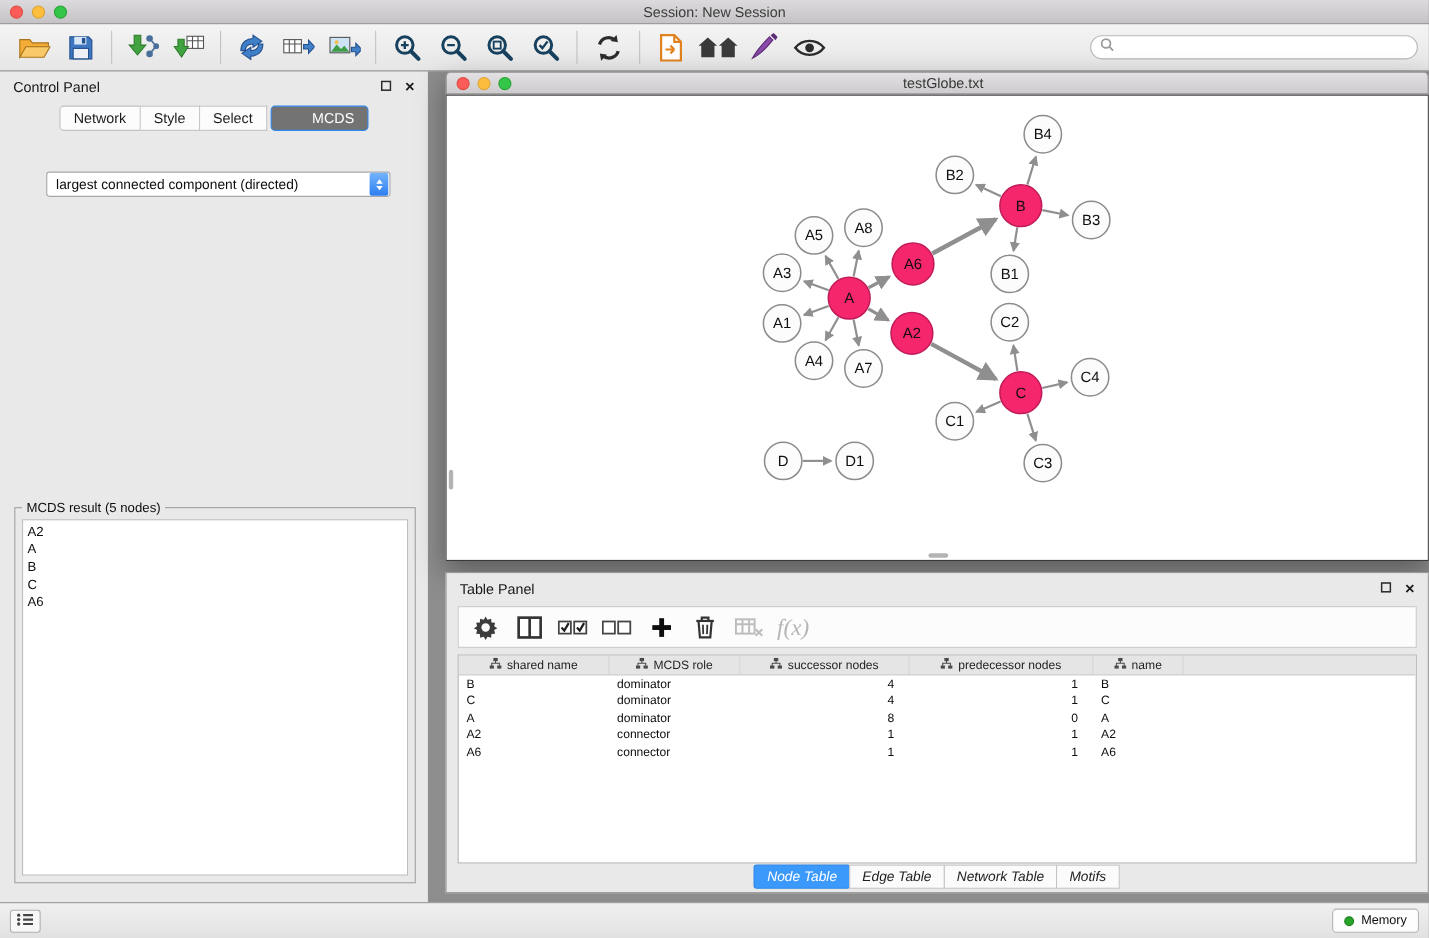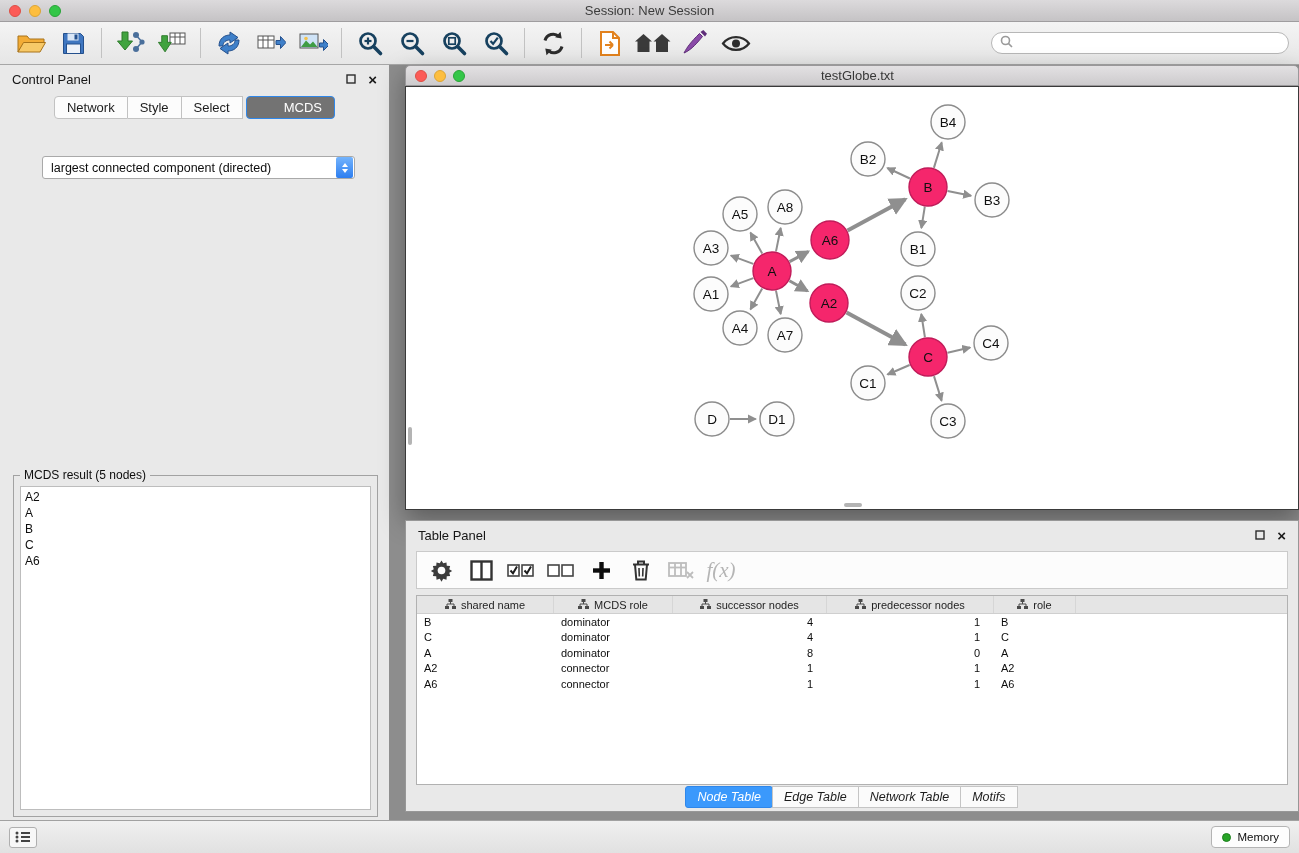--- a/index.html
+++ b/index.html
@@ -41,21 +41,21 @@
   .dropdown{position:absolute;left:42px;top:91px;width:313px;height:23px;background:#fff;
     border:1px solid #a9a9a9;border-radius:3px;display:flex;align-items:center;}
   .dropdown-val{flex:1;font-size:12.5px;padding-left:8px;color:#0d0d0d;white-space:nowrap;}
   .stepper{width:17px;height:21px;margin-right:1px;border-radius:2px;
     background:linear-gradient(#74b4fd,#2d7ef0);display:flex;flex-direction:column;align-items:center;justify-content:center;gap:2px;}
   .tri-up{width:0;height:0;border-left:3.5px solid transparent;border-right:3.5px solid transparent;border-bottom:4px solid #fff;}
   .tri-down{width:0;height:0;border-left:3.5px solid transparent;border-right:3.5px solid transparent;border-top:4px solid #fff;}
   .cp-buttons{position:absolute;top:126px;width:100%;display:flex;justify-content:center;gap:14px;}
   .btn{font-size:13px;color:#0d0d0d;background:linear-gradient(#ffffff,#f1f1f1);
     border:1px solid #b2b2b2;border-radius:4px;padding:3px 14px;}
-  .mcds-box{position:absolute;left:13px;top:410px;width:365px;height:342px;border:1px solid #a2a2a2;}
+  .mcds-box{position:absolute;left:13px;top:396px;width:365px;height:342px;border:1px solid #a2a2a2;}
   .mcds-legend{position:absolute;top:-8px;left:6px;background:#e9e9e9;padding:0 4px;font-size:12px;color:#0d0d0d;}
   .mcds-list{position:absolute;left:6px;right:6px;top:10px;bottom:6px;background:#fff;border:1px solid #bdbdbd;padding:2px 4px;overflow:hidden;}
   .mcds-item{font-size:12px;line-height:16px;color:#0d0d0d;}
 
   
   .network-window{position:absolute;left:405px;top:65px;width:894px;height:445px;border-radius:5px 5px 0 0;
     box-shadow:0 10px 26px rgba(0,0,0,.35);}
   .nw-titlebar{position:absolute;left:0;top:0;width:100%;height:21px;
     background:linear-gradient(#e3e1e3,#cdcbcd);border:1px solid #9a989a;border-radius:5px 5px 0 0;
     display:flex;align-items:center;justify-content:center;}
@@ -507,21 +507,21 @@
             </svg></span>
           <span>predecessor nodes</span>
         </div>
         <div class="th" style="width:82px">
           <span><svg width="11" height="10" viewBox="0 0 11 10">
               <rect x="3.5" y="0" width="4" height="3" fill="#4a4a4a"></rect>
               <rect x="0" y="7" width="4" height="3" fill="#4a4a4a"></rect>
               <rect x="7" y="7" width="4" height="3" fill="#4a4a4a"></rect>
               <path d="M5.5 3 v2 M2 7 V5 h7 v2" stroke="#4a4a4a" fill="none"></path>
             </svg></span>
-          <span>role</span>
+          <span>name</span>
         </div>
       </div>
     <div class="tbody" id="tbl-body">
         <div class="tr">
           <div class="td" style="width:137px;text-align:left;padding-left:7px">B</div>
           <div class="td" style="width:119px;text-align:left;padding-left:7px">dominator</div>
           <div class="td" style="width:154px;text-align:right;padding-right:14px">4</div>
           <div class="td" style="width:167px;text-align:right;padding-right:14px">1</div>
           <div class="td" style="width:82px;text-align:left;padding-left:7px">B</div>
         </div>

